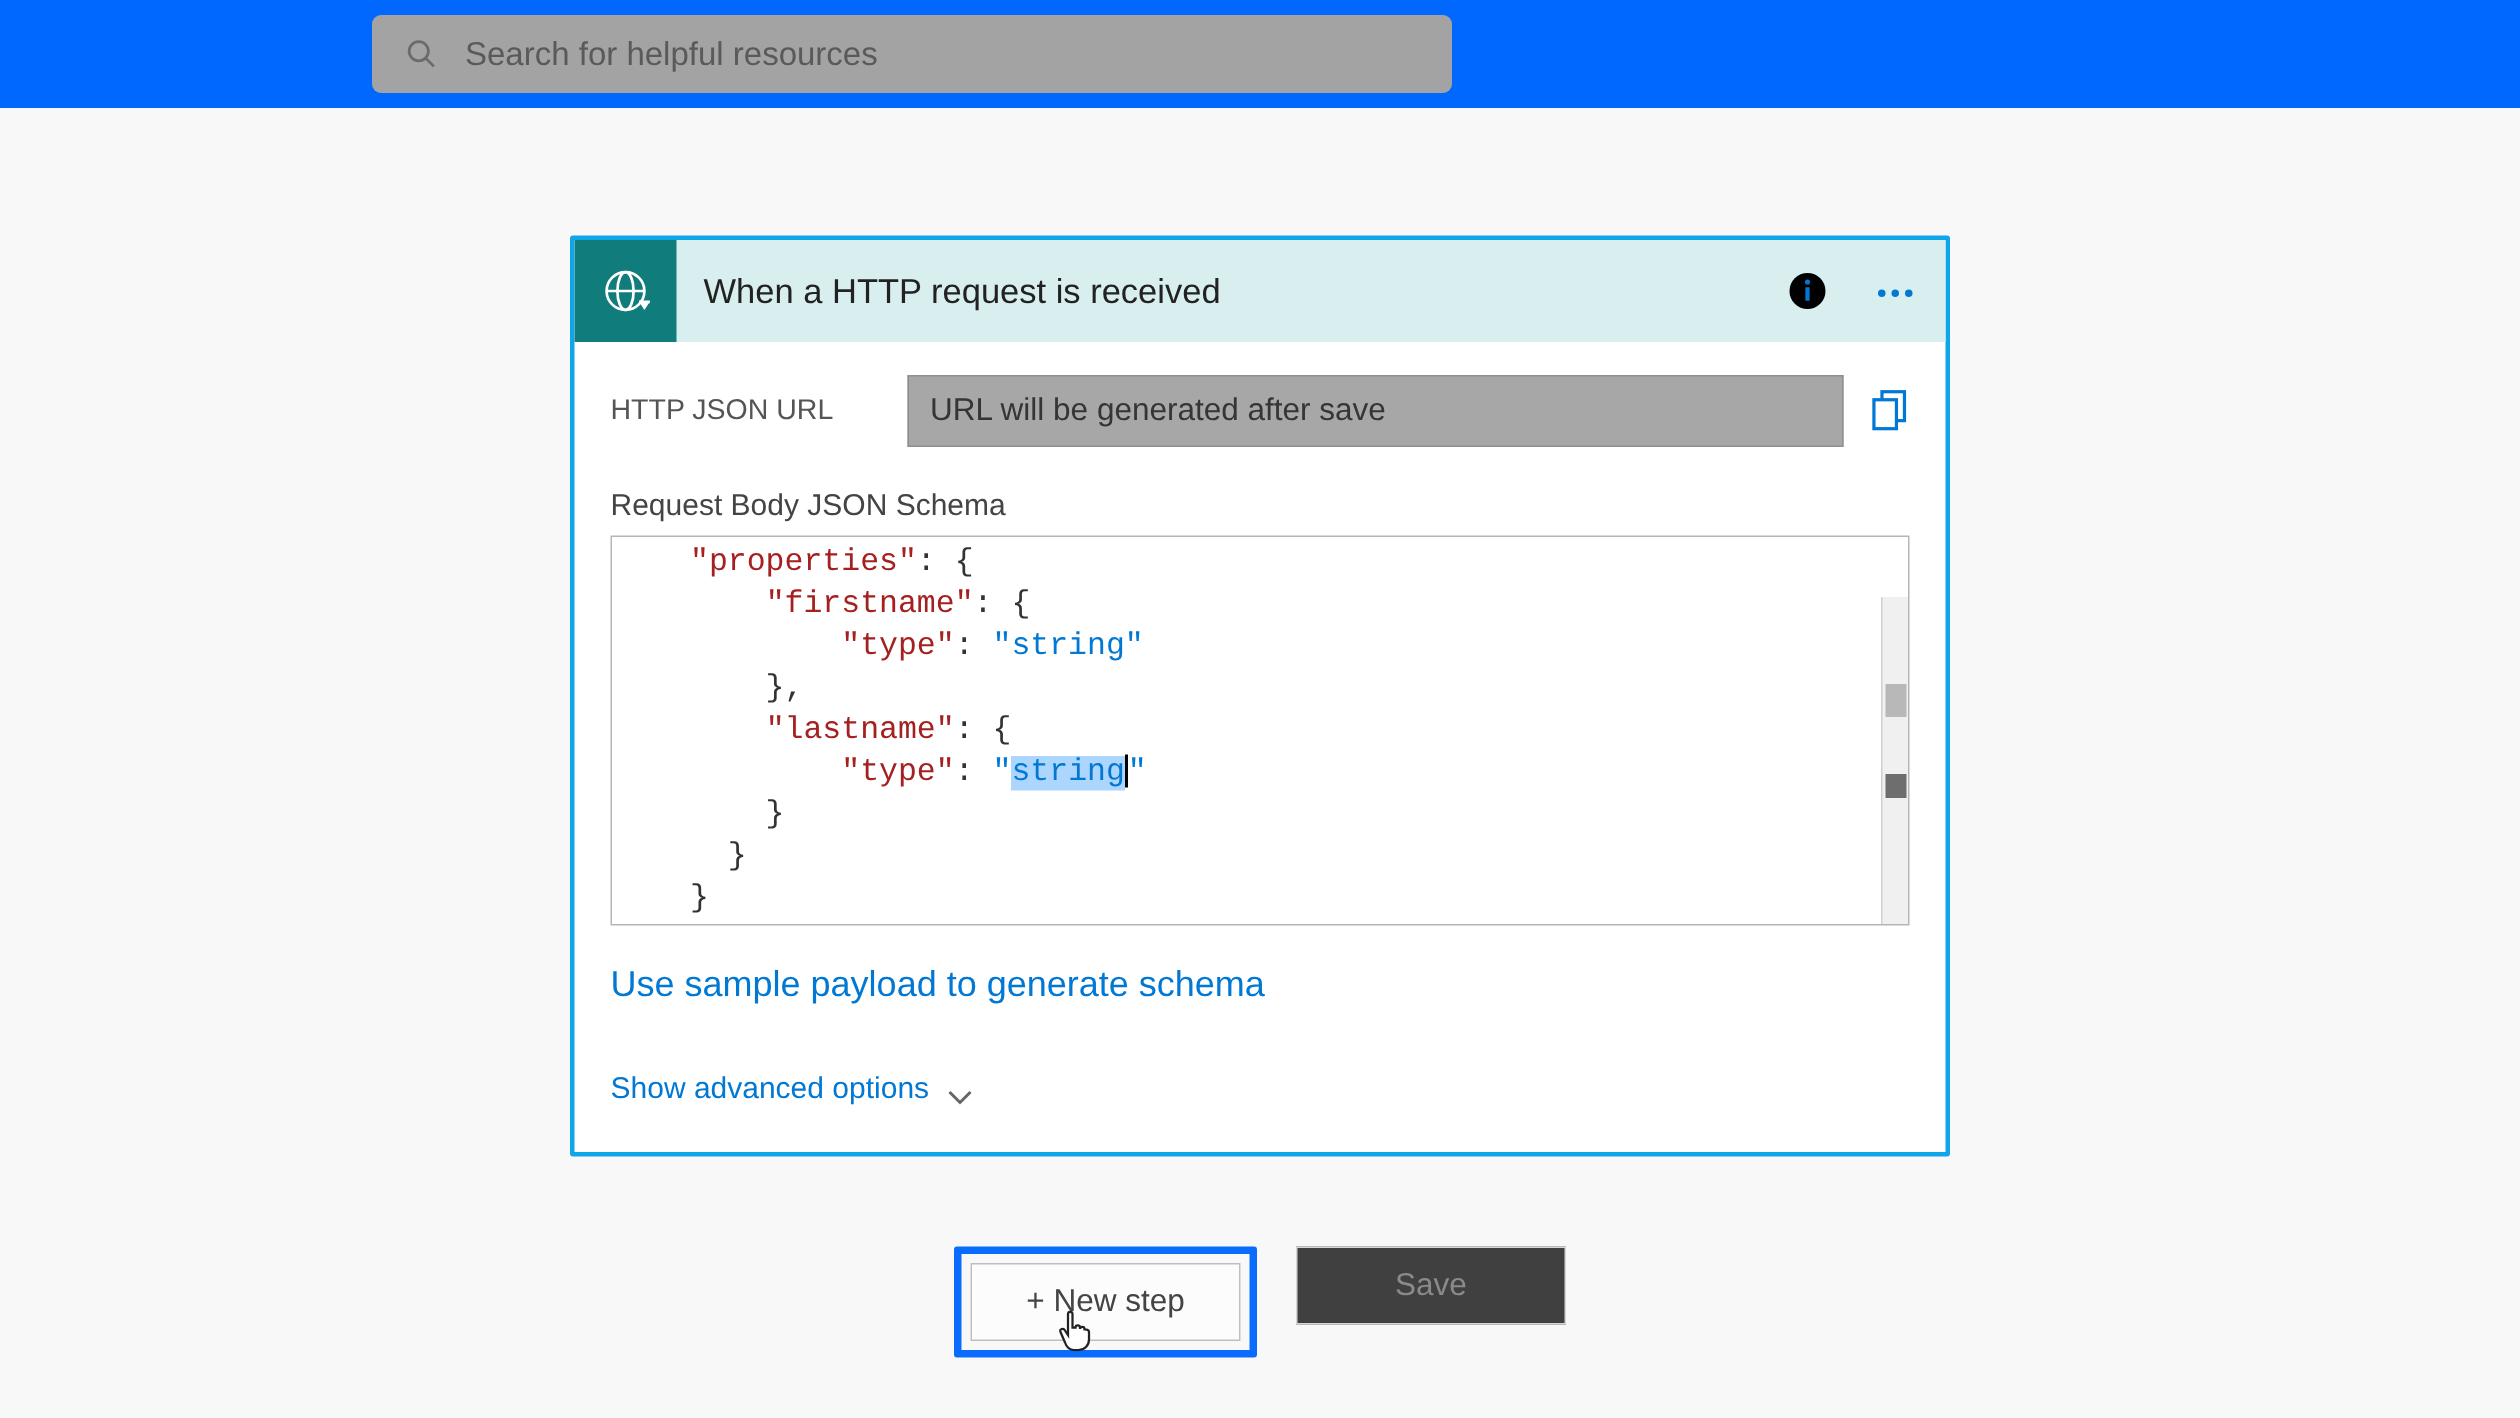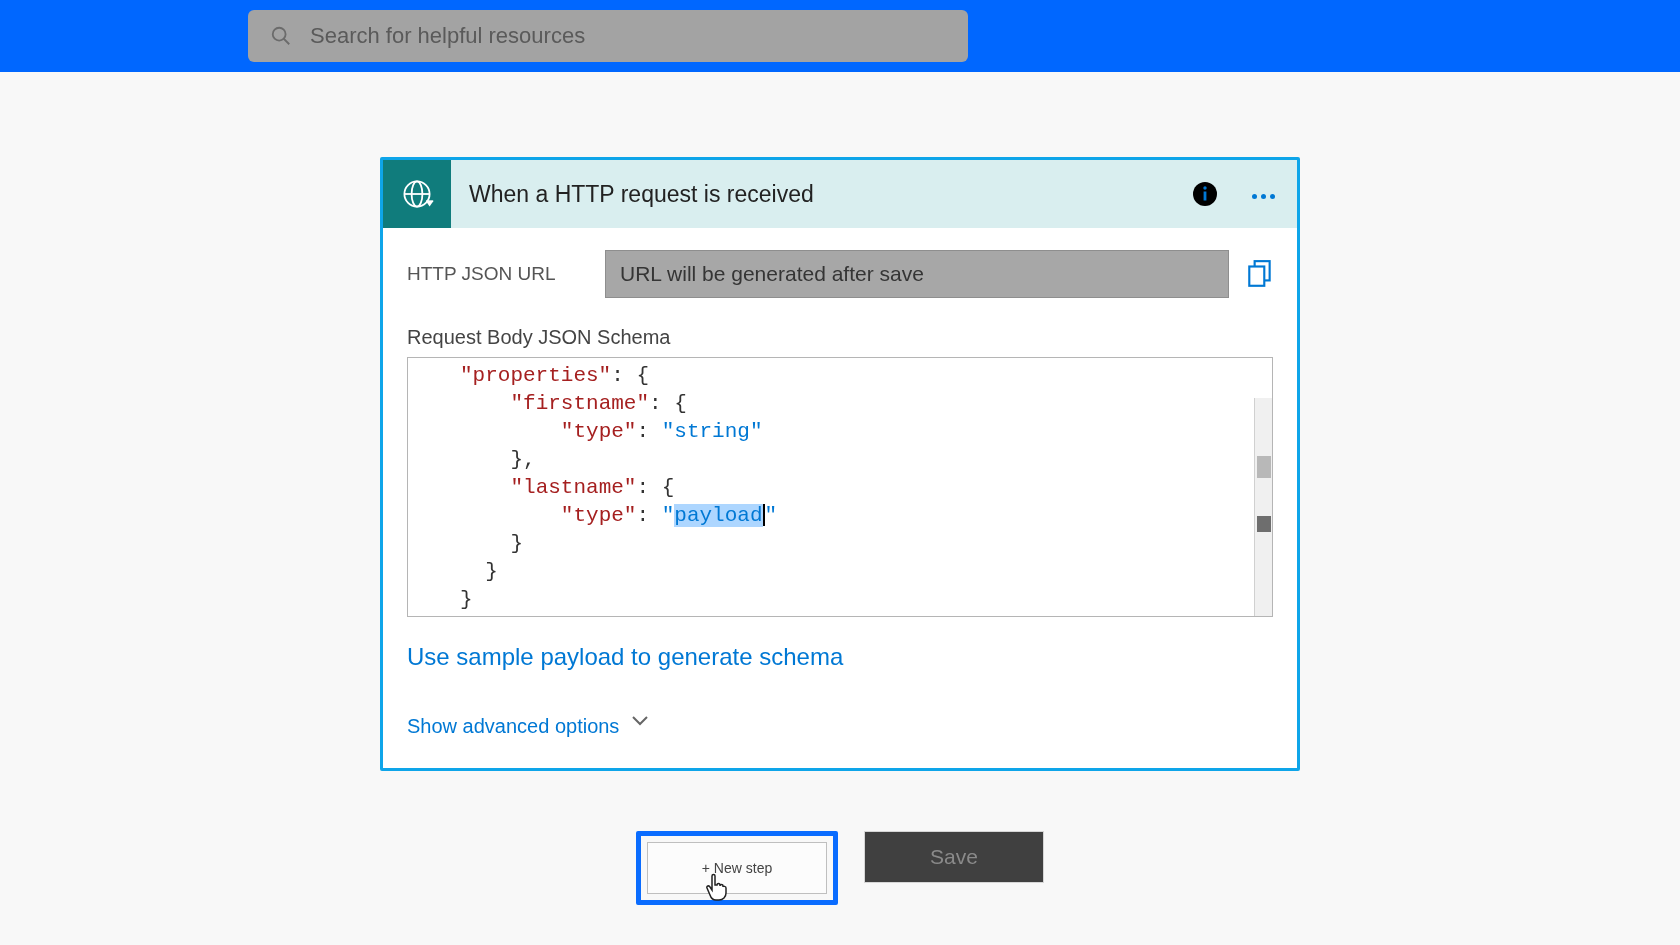--- a/index.html
+++ b/index.html
@@ -134,42 +134,42 @@
     .sample-link {
       color: #0078d4;
       font-size: 24px;
       margin-top: 26px;
       cursor: pointer;
       display: inline-block;
     }
     .adv-row {
       margin-top: 44px;
       display: flex;
-      align-items: flex-start;
+      align-items: flex-end;
       gap: 12px;
       cursor: pointer;
     }
     .adv-label { color: #0078d4; font-size: 20px; }
     .chev { color: #666; }
     .action-row {
       margin-top: 60px;
       display: flex;
       gap: 26px;
       justify-content: center;
     }
     .new-step-focus {
       border: 5px solid #0a6cff;
       padding: 6px;
       border-radius: 2px;
     }
     .new-step-btn {
       width: 180px; height: 52px;
       background: #fcfcfc;
       border: 1px solid #bfbfbf;
-      font-size: 14px;
+      font-size: 21px;
       color: #444;
       display: flex; align-items: center; justify-content: center;
       cursor: pointer;
       position: relative;
     }
     .save-btn {
       width: 180px; height: 52px;
       background: #404040;
       border: 1px solid #d6d6d6;
       font-size: 21px;
@@ -228,21 +228,21 @@
         </svg>
       </div>
 
       <div class="schema-label">Request Body JSON Schema</div>
       <div class="schema-box">
 <div class="schema-code"><span class="tok-key">"properties"</span>: {
     <span class="tok-key">"firstname"</span>: {
         <span class="tok-key">"type"</span>: <span class="tok-str">"string"</span>
     },
     <span class="tok-key">"lastname"</span>: {
-        <span class="tok-key">"type"</span>: <span class="tok-str">"<span class="tok-sel">payload</span><span class="caret-bar"></span>"</span>
+        <span class="tok-key">"type"</span>: <span class="tok-str">"<span class="tok-sel">string</span><span class="caret-bar"></span>"</span>
     }
   }
 }</div>
         <div class="scroll-track">
           <div class="scroll-thumb"></div>
           <div class="scroll-thumb2"></div>
         </div>
       </div>
 
       <div class="sample-link">Use sample payload to generate schema</div>

